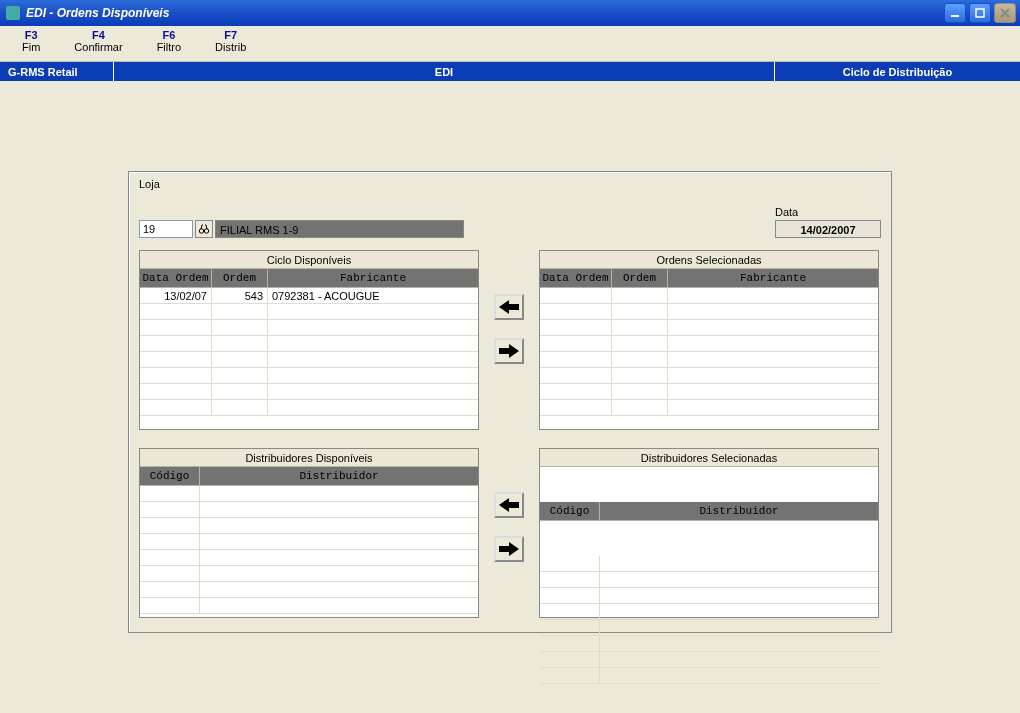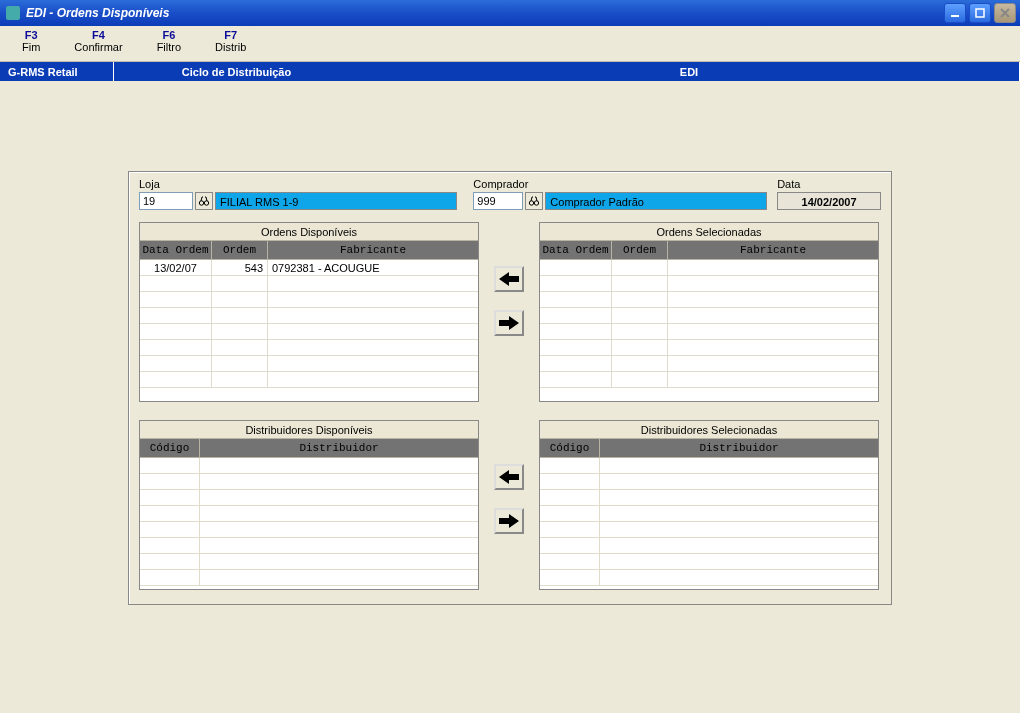--- a/index.html
+++ b/index.html
@@ -90,21 +90,21 @@
   input[type=text] {
     font-family:inherit; font-size:11px;
     height:18px; padding:1px 3px;
     border:1px solid #7f9db9;
     background:#fff;
   }
   input.ra { text-align:left; }
   .rdonly {
     height:18px; line-height:16px; padding:1px 4px;
     border:1px solid #888;
-    background:#0ea5e9;
+    background:#737373;
     font-size:11px;
     overflow:hidden;
   }
   .rdonly.center { text-align:center; font-weight:bold; background:#e8e5d8;}
   .binoc {
     width:18px; height:18px;
     border:1px solid #888; background:#ece9d8;
     display:inline-flex; align-items:center; justify-content:center;
     cursor:pointer;
     font-size:10px;
@@ -190,73 +190,59 @@
     <div class="lbl">Filtro</div>
   </div>
   <div class="tool-item">
     <div class="fk">F7</div>
     <div class="lbl">Distrib</div>
   </div>
 </div>
 
 <div class="bluebar">
   <div class="seg left">G-RMS Retail</div>
+  <div class="seg center">EDI</div>
   <div class="seg right">Ciclo de Distribuição</div>
-  <div class="seg center">EDI</div>
 </div>
 
 <div class="content">
   <div class="panel">
 
     <div class="field-row">
-      <div class="field" style="width:325px;">
+      <div class="field" style="width:325px;gap:28px;">
         <label>Loja</label>
         <div class="inline">
           <input type="text" class="ra" style="width: 54px;" value="19">
           <span class="binoc">
             <svg width="12" height="12" viewBox="0 0 12 12">
                 <circle cx="3.5" cy="8" r="2.2" fill="none" stroke="#000"></circle>
                 <circle cx="8.5" cy="8" r="2.2" fill="none" stroke="#000"></circle>
                 <path d="M3 6 L4 2 L5 2 M9 6 L8 2 L7 2" stroke="#000" fill="none"></path>
               </svg>
           </span>
           <div class="rdonly" style="flex:1">FILIAL RMS 1-9</div>
         </div>
       </div>
-      <div class="field" style="width:300px; margin-left:6px;">
-        <label>Comprador</label>
-        <div class="inline">
-          <input type="text" class="ra" style="width: 50px;" value="999">
-          <span class="binoc">
-            <svg width="12" height="12" viewBox="0 0 12 12">
-                <circle cx="3.5" cy="8" r="2.2" fill="none" stroke="#000"></circle>
-                <circle cx="8.5" cy="8" r="2.2" fill="none" stroke="#000"></circle>
-                <path d="M3 6 L4 2 L5 2 M9 6 L8 2 L7 2" stroke="#000" fill="none"></path>
-              </svg>
-          </span>
-          <div class="rdonly" style="flex:1">Comprador Padrão</div>
-        </div>
-      </div>
       <div class="field" style="width:106px; margin-left:auto;">
         <label>Data</label>
         <div class="rdonly center">14/02/2007</div>
       </div>
     </div>
 
     <div class="grids-row">
       <div class="grid-box" style="height:180px;">
-        <div class="grid-title">Ordens Disponíveis</div>
+        <div class="grid-title">Ciclo Disponíveis</div>
         <div class="grid-head">
           <div class="gh" style="width:72px">Data Ordem</div>
           <div class="gh" style="width:56px">Ordem</div>
           <div class="gh" style="flex:1">Fabricante</div>
         </div>
         <div class="grid-body">
           <div class="gr">
-            <div class="gc" style="width:72px;text-align:center">13/02/07</div>
+            <div class="gc" style="width:72px;text-align:right">13/02/07</div>
             <div class="gc" style="width:56px;text-align:right">543</div>
             <div class="gc" style="flex:1">0792381 - ACOUGUE</div>
           </div>
           <div class="gr">
               <div class="gc" style="width:72px"></div>
               <div class="gc" style="width:56px"></div>
               <div class="gc" style="flex:1"></div>
             </div>
           <div class="gr">
               <div class="gc" style="width:72px"></div>
@@ -405,21 +391,21 @@
               <path d="M11 1 L1 8 L11 15 L11 11 L21 11 L21 5 L11 5 Z" fill="#000"></path>
             </svg>
         </div>
         <div class="arrow-btn">
           <svg class="arrow-svg" viewBox="0 0 22 16">
               <path d="M11 1 L21 8 L11 15 L11 11 L1 11 L1 5 L11 5 Z" fill="#000"></path>
             </svg>
         </div>
       </div>
 
-      <div class="grid-box" style="height:170px;">
+      <div class="grid-box" style="height:170px;gap:35px;">
         <div class="grid-title">Distribuidores Selecionadas</div>
         <div class="grid-head">
           <div class="gh" style="width:60px">Código</div>
           <div class="gh" style="flex:1">Distribuidor</div>
         </div>
         <div class="grid-body">
           <div class="gr">
               <div class="gc" style="width:60px"></div>
               <div class="gc" style="flex:1"></div>
             </div>

